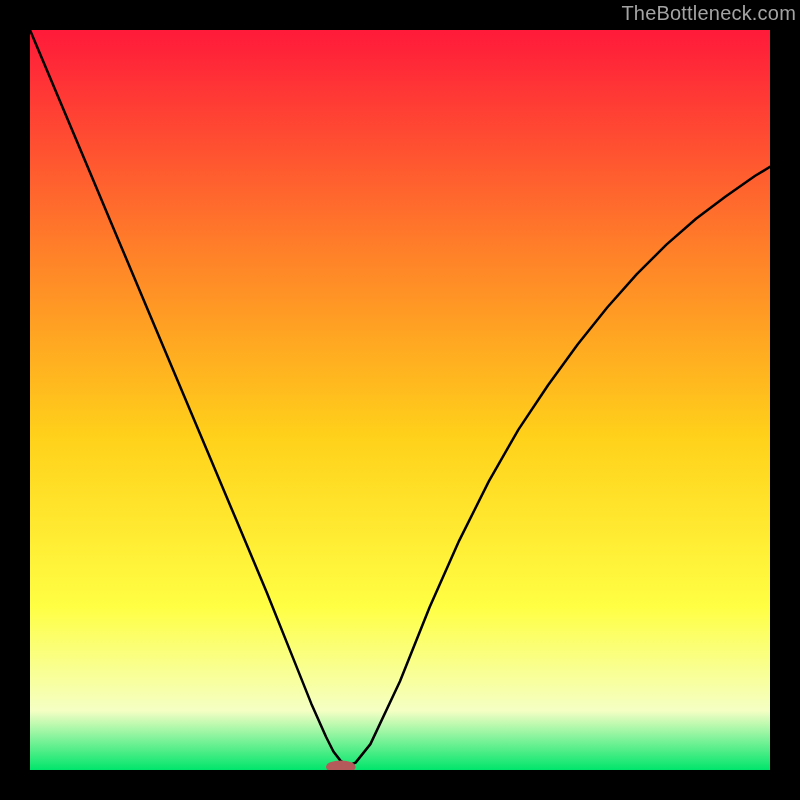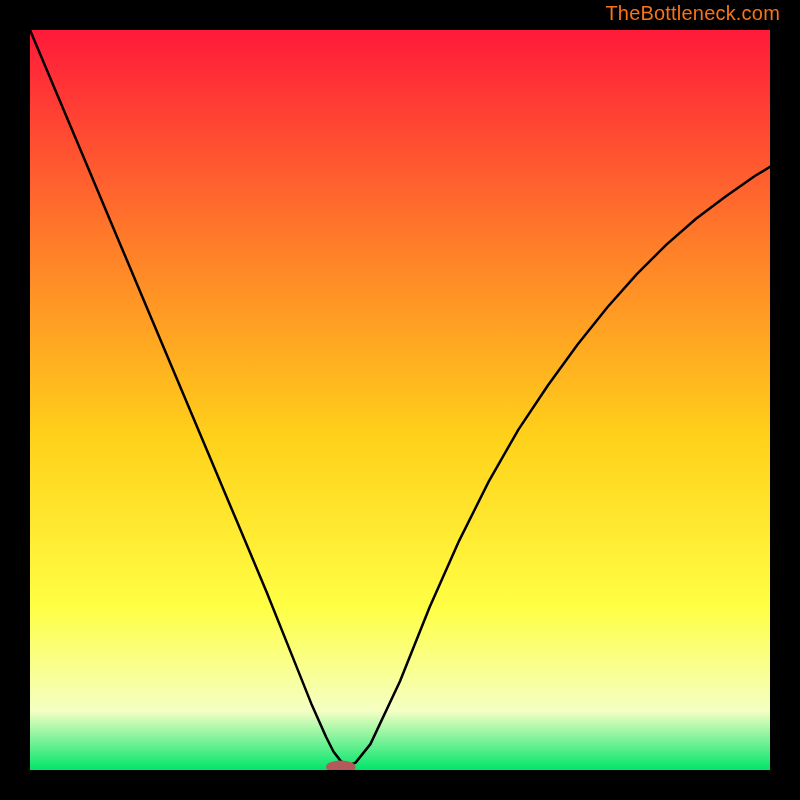--- a/index.html
+++ b/index.html
@@ -13,22 +13,22 @@
   }
   .frame {
     position: relative;
     width: 800px;
     height: 800px;
     background: #000;
   }
   .watermark {
     position: absolute;
     top: 2px;
-    right: 20px;
-    color: #f97316;
+    right: 4px;
+    color: #a3a3a3;
     font-size: 20px;
     font-weight: 400;
     letter-spacing: 0.2px;
   }
   .plot-wrap {
     position: absolute;
     left: 30px;
     top: 30px;
     width: 740px;
     height: 740px;

